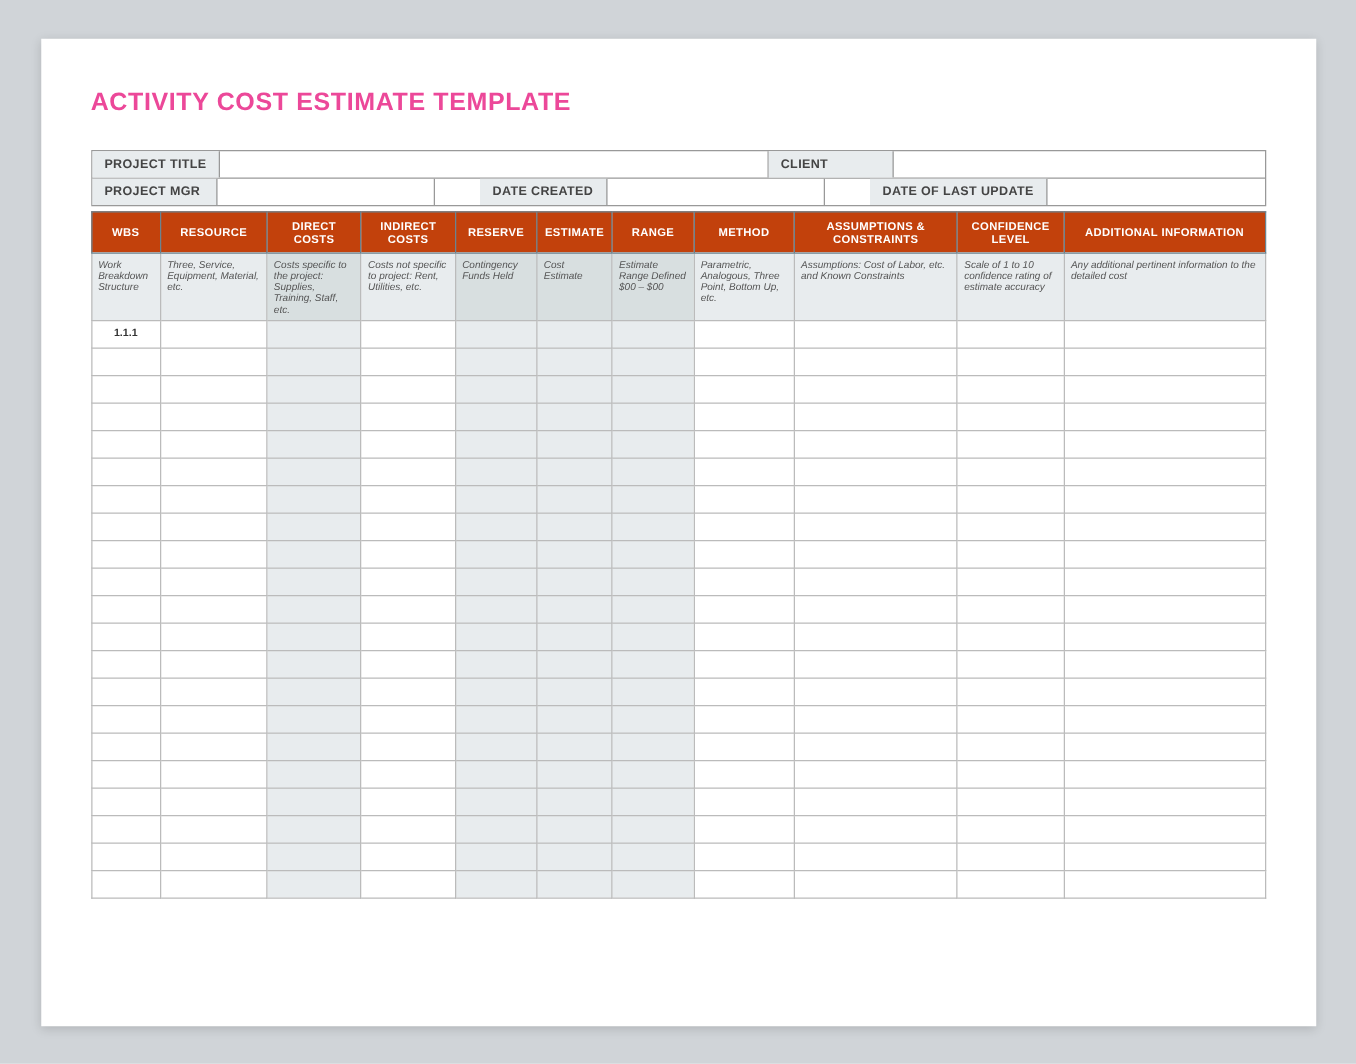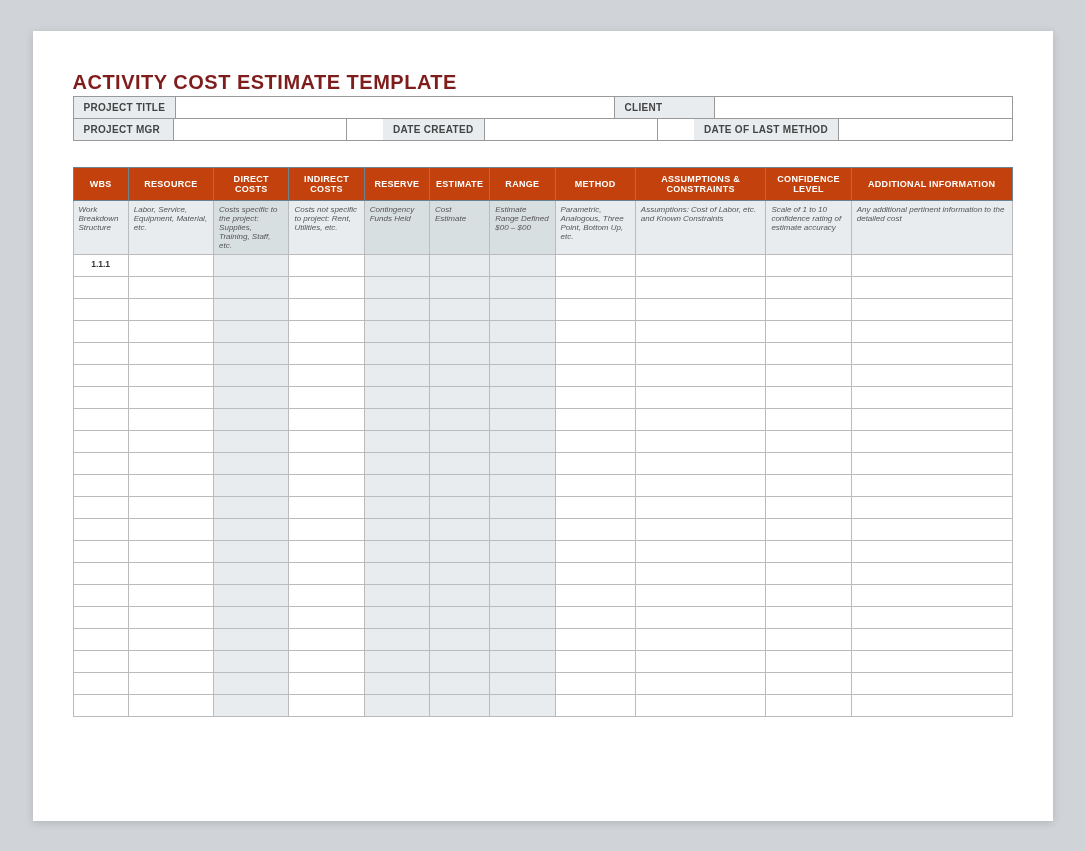--- a/index.html
+++ b/index.html
@@ -15,27 +15,27 @@
     .page {
       background: #fff;
       width: 1020px;
       min-height: 790px;
       padding: 40px 40px 40px 40px;
       box-shadow: 0 2px 8px rgba(0,0,0,0.15);
     }
     .page-title {
       font-size: 20px;
       font-weight: bold;
-      color: #7f1d1d;
-      margin-bottom: 2px;
+      color: #ec4899;
+      margin-bottom: 26px;
       letter-spacing: 0.5px;
     }
     .meta-section {
       border: 1px solid #999;
-      margin-bottom: 26px;
+      margin-bottom: 4px;
     }
     .meta-row {
       display: flex;
       border-bottom: 1px solid #999;
     }
     .meta-row:last-child {
       border-bottom: none;
       gap: 36px;
     }
     .meta-label {
@@ -131,21 +131,21 @@
       <div class="meta-label">PROJECT TITLE</div>
       <div class="meta-value" style="flex:3; border-right:1px solid #999;"></div>
       <div class="meta-label">CLIENT</div>
       <div class="meta-value" style="flex:2;"></div>
     </div>
     <div class="meta-row">
       <div class="meta-label">PROJECT MGR</div>
       <div class="meta-value" style="flex:1.5; border-right:1px solid #999;"></div>
       <div class="meta-label" style="min-width:90px;">DATE CREATED</div>
       <div class="meta-value" style="flex:1.5; border-right:1px solid #999;"></div>
-      <div class="meta-label" style="min-width:120px;">DATE OF LAST METHOD</div>
+      <div class="meta-label" style="min-width:120px;">DATE OF LAST UPDATE</div>
       <div class="meta-value" style="flex:1.5;"></div>
     </div>
   </div>
 
   <table class="main-table">
     <thead>
       <tr>
         <th style="width:55px;">WBS</th>
         <th style="width:85px;">RESOURCE</th>
         <th style="width:75px;">DIRECT COSTS</th>
@@ -156,21 +156,21 @@
         <th style="width:80px;">METHOD</th>
         <th style="width:130px;">ASSUMPTIONS &amp; CONSTRAINTS</th>
         <th style="width:85px;">CONFIDENCE LEVEL</th>
         <th style="width:160px;margin-top:26px;">ADDITIONAL INFORMATION</th>
       </tr>
     </thead>
     <tbody>
 
       <tr class="desc-row">
         <td>Work Breakdown Structure</td>
-        <td>Labor, Service, Equipment, Material, etc.</td>
+        <td>Three, Service, Equipment, Material, etc.</td>
         <td class="col-direct">Costs specific to the project: Supplies, Training, Staff, etc.</td>
         <td>Costs not specific to project: Rent, Utilities, etc.</td>
         <td class="col-reserve">Contingency Funds Held</td>
         <td class="col-estimate">Cost Estimate</td>
         <td class="col-range">Estimate Range Defined $00 – $00</td>
         <td>Parametric, Analogous, Three Point, Bottom Up, etc.</td>
         <td>Assumptions: Cost of Labor, etc. and Known Constraints</td>
         <td>Scale of 1 to 10 confidence rating of estimate accuracy</td>
         <td>Any additional pertinent information to the detailed cost</td>
       </tr>

